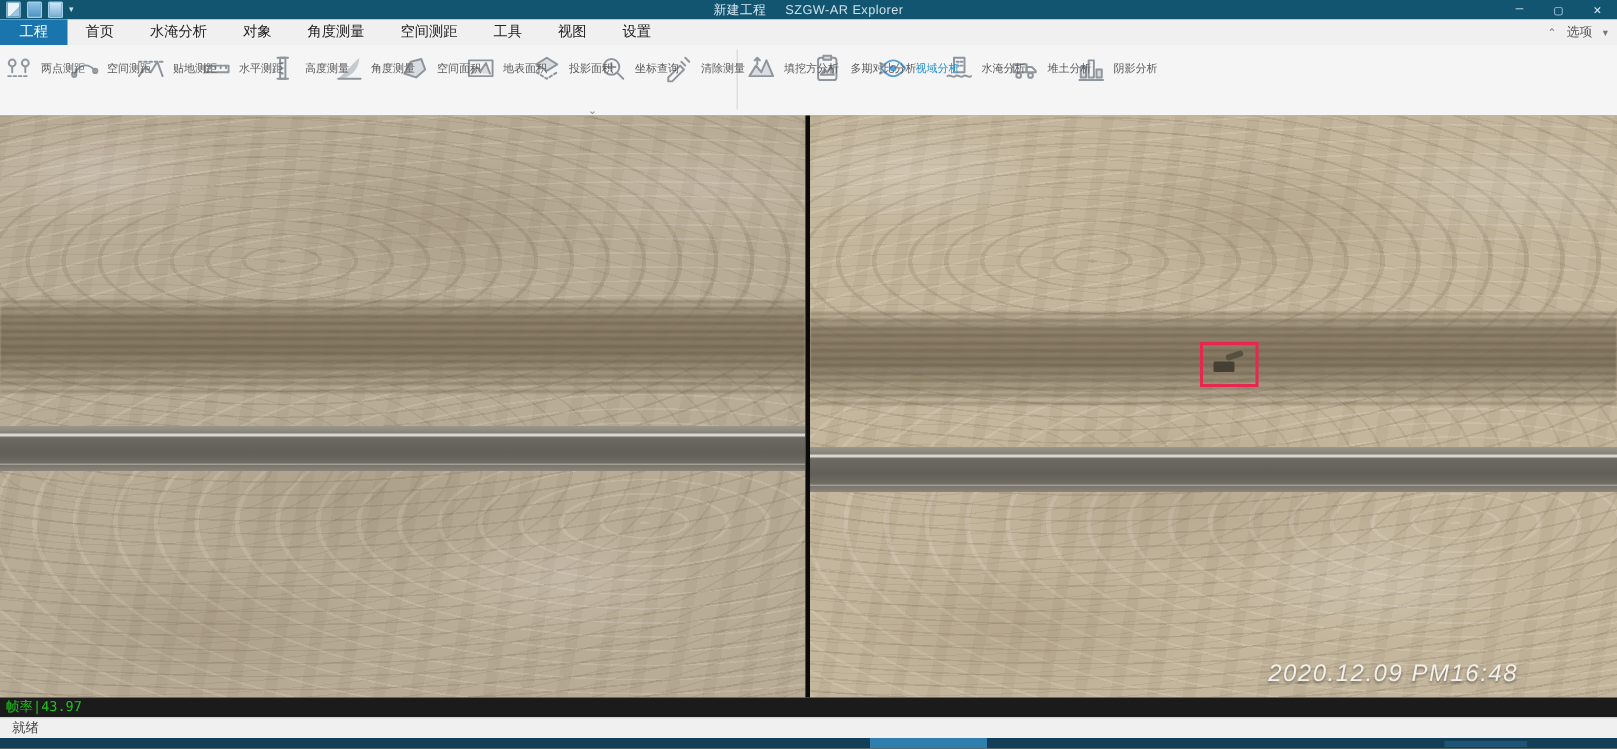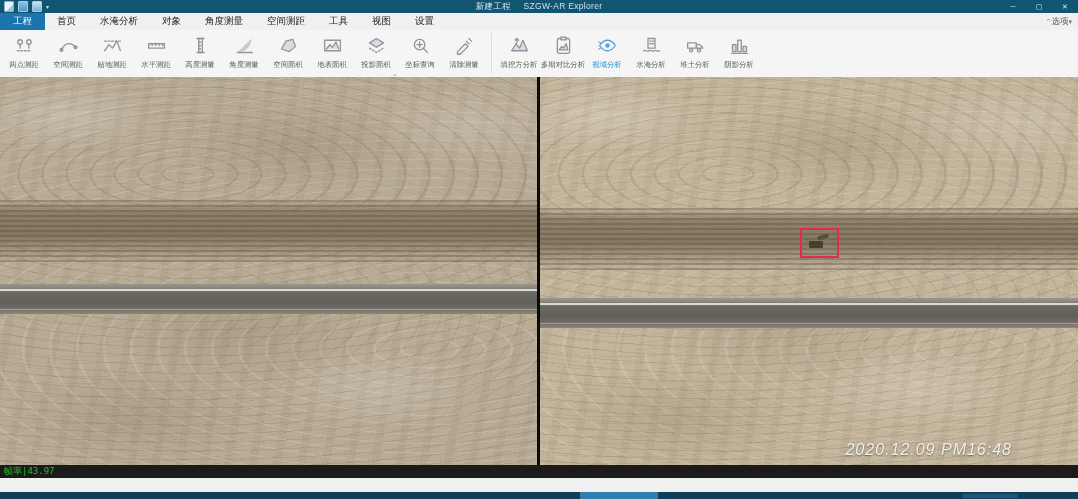--- a/index.html
+++ b/index.html
@@ -21,27 +21,27 @@
   .wincontrols{position:absolute;right:0;top:0;height:13px;display:flex;}
   .winbtn{width:26px;height:13px;display:flex;align-items:center;justify-content:center;
           color:#dfeaf1;font-size:7px;cursor:default;}
 
   
   .menubar{position:absolute;top:13px;left:0;right:0;height:17px;background:#f0f0f0;
            border-bottom:7px solid #c2410c;display:flex;align-items:stretch;font-size:9.5px;color:#222;}
   .menuitem{display:flex;align-items:center;padding:0 12px;}
   .menuitem.active{background:#1a74ad;color:#fff;padding:0 13px;}
   .menubar-right{position:absolute;right:6px;top:0;height:17px;display:flex;align-items:center;
-                 font-size:8.5px;color:#555;}
+                 gap:7px;font-size:8.5px;color:#555;}
   .caret{font-size:7px;color:#777;}
 
   
   .toolbar{position:absolute;top:30px;left:0;right:0;height:47px;background:#f5f5f5;
            border-bottom:1px solid #dcdcdc;display:flex;align-items:flex-start;padding-left:2px;}
-  .titem{width:44px;padding-top:4px;display:flex;flex-direction:column;align-items:center;gap:3px;}
+  .titem{width:44px;padding-top:4px;display:flex;flex-direction:row;align-items:center;gap:3px;}
   .ticon{height:22px;display:flex;align-items:center;justify-content:center;}
   .ticon svg{width:21px;height:21px;stroke:#8f959c;fill:none;stroke-width:1.5;
              stroke-linecap:round;stroke-linejoin:round;}
   .tlabel{font-size:8px;color:#5a5a5a;white-space:nowrap;transform:scale(.92);}
   .titem.active .tlabel{color:#1e8fd1;}
   .tgroup-divider{width:1px;height:40px;background:#dddddd;margin:3px 5px 0 5px;}
   .toverflow{position:absolute;left:392px;top:40px;font-size:7px;color:#8a8a8a;}
 
   
   .viewer{position:absolute;top:77px;left:0;right:0;height:388px;background:#8d8574;font-style:italic;}
@@ -339,19 +339,22 @@
         <div class="annotation-box"></div>
         <div class="timestamp">2020.12.09  PM16:48</div>
       </div>
     </div>
   </div>
 
   <div class="overlaybar">
     <span>帧率|43.97</span>
   </div>
 
+  <div class="readybar">
+    <span>就绪</span>
+  </div>
 
   <div class="taskbar">
     <div class="seg"></div>
     <div class="tray"></div>
   </div>
 
 </div>
 
 </body></html>

